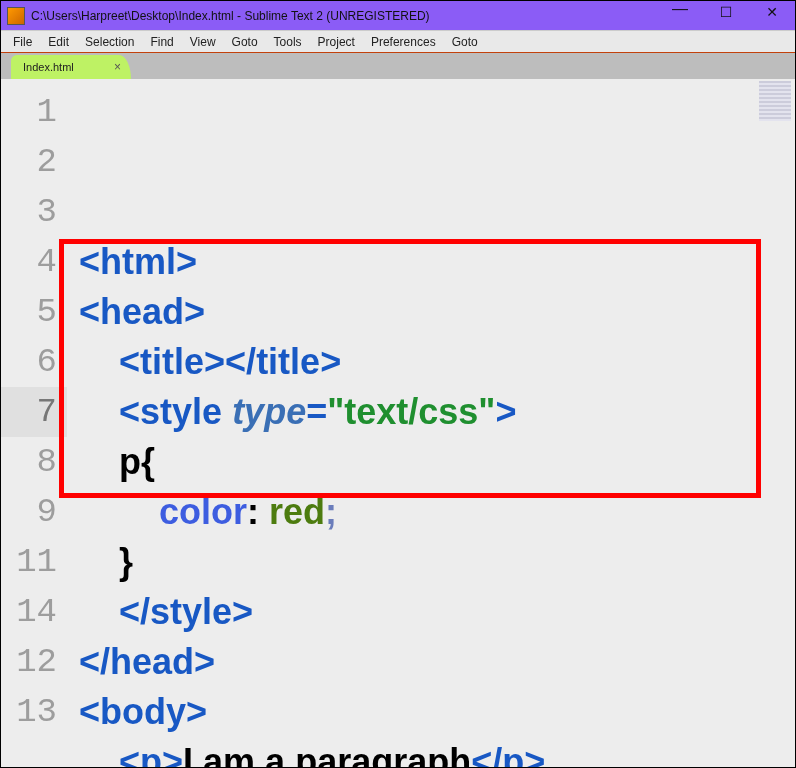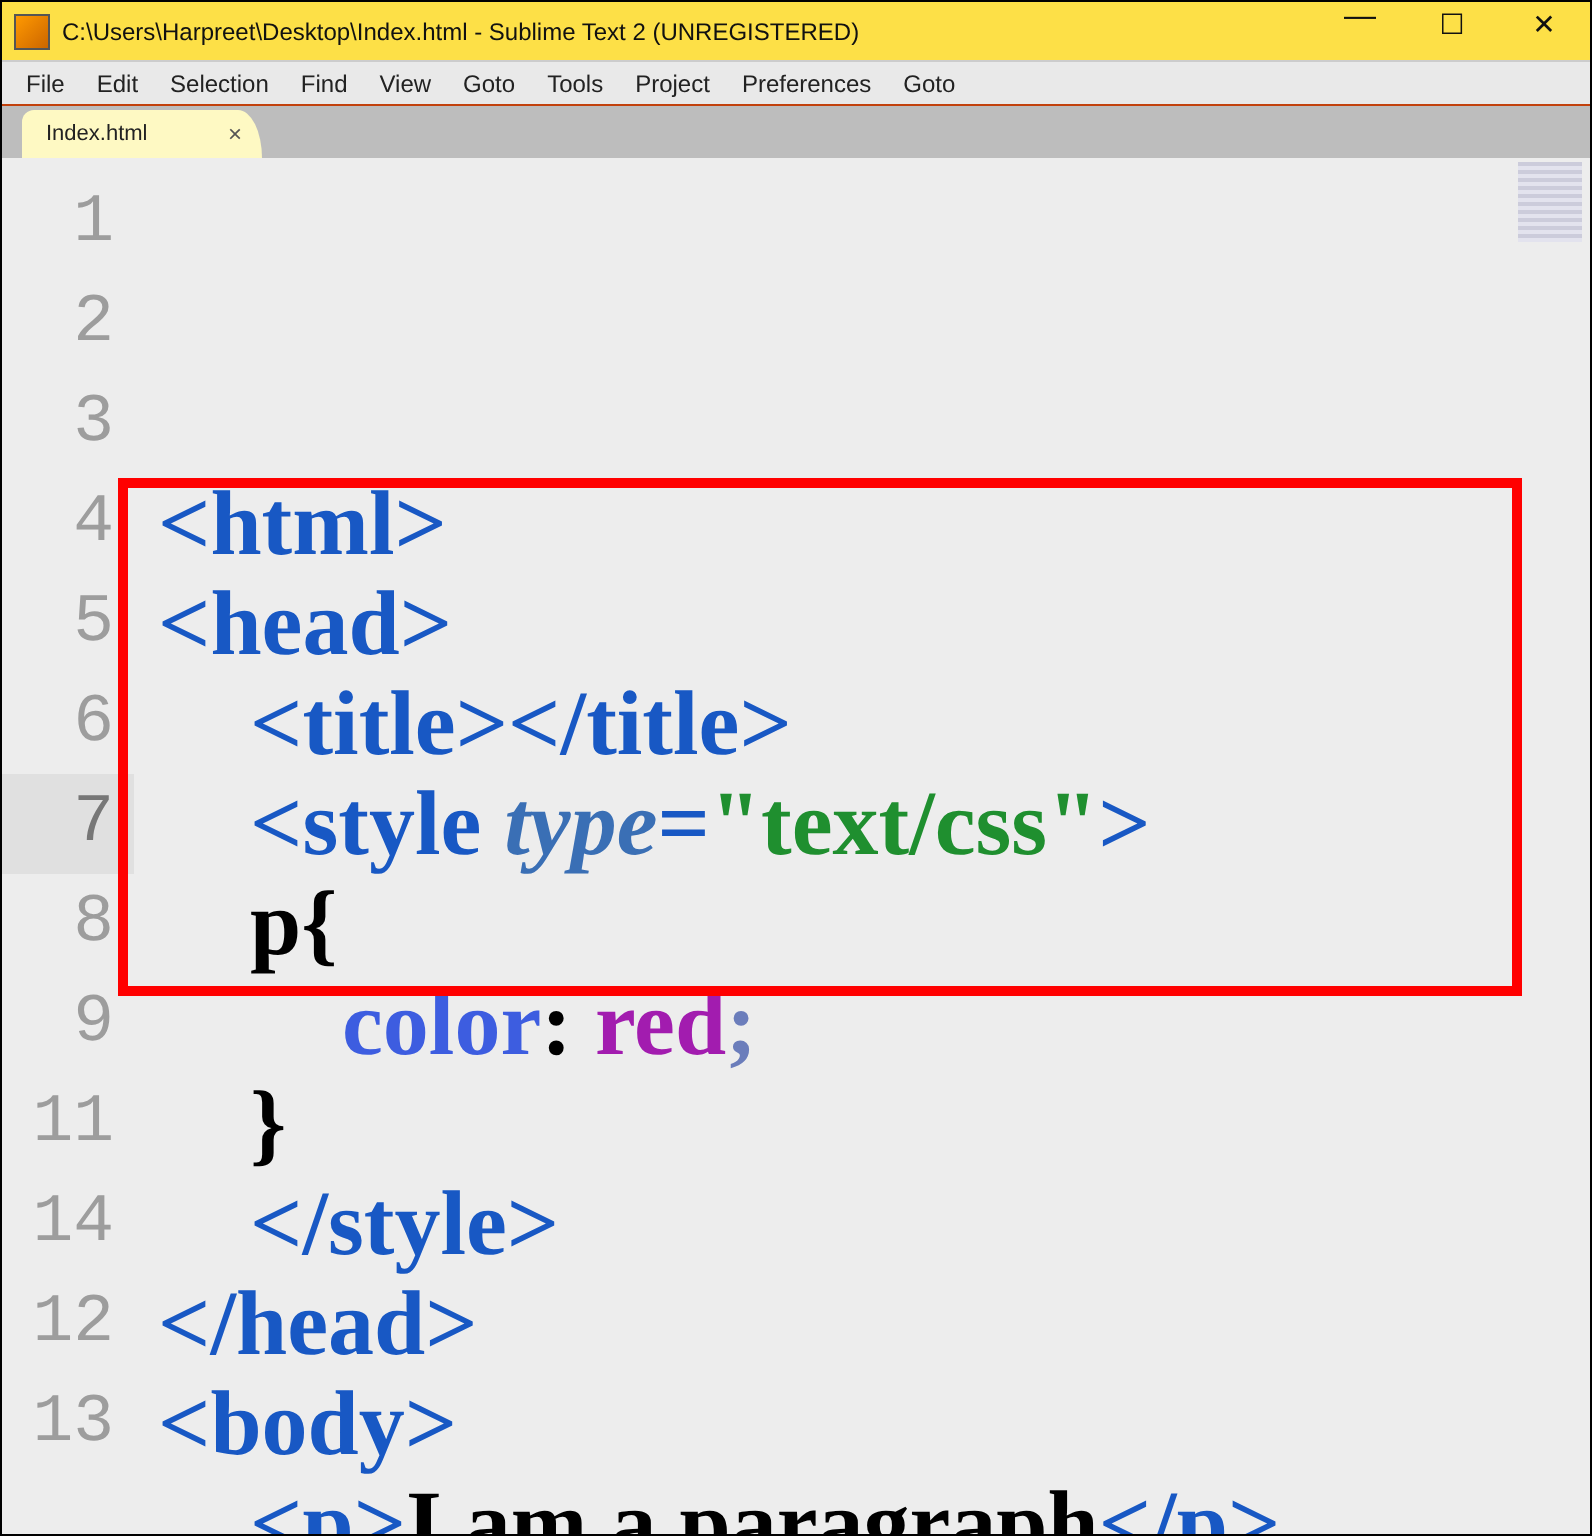--- a/index.html
+++ b/index.html
@@ -8,21 +8,21 @@
     font-family: "Segoe UI", Tahoma, sans-serif;
     background: #fff;
     width: 796px;
     height: 768px;
     position: relative;
     border: 1px solid #000;
   }
   
   .titlebar {
     height: 30px;
-    background: #fde047;
+    background: #8b5cf6;
     display: flex;
     align-items: center;
     padding: 0 0 0 6px;
     border-bottom: 1px solid #ccc;
   }
   .app-icon {
     width: 18px; height: 18px;
     background: linear-gradient(135deg,#f90,#c60);
     margin-right: 6px;
     border: 1px solid #555;
@@ -61,21 +61,21 @@
   .tabbar {
     height: 26px;
     background: #bdbdbd;
     display: flex;
     align-items: flex-end;
     padding-left: 10px;
   }
   .tab {
     height: 24px;
     min-width: 120px;
-    background: #fef9c3;
+    background: #bef264;
     border-top-left-radius: 6px;
     border-top-right-radius: 12px 24px;
     display: flex;
     align-items: center;
     padding: 0 10px 0 12px;
     font-size: 11px;
     color: #222;
     position: relative;
     gap: 22px;
   }
@@ -102,36 +102,36 @@
     font-size: 34px;
     line-height: 50px;
     color: #9d9d9d;
     text-align: right;
     padding-right: 10px;
   }
   .gutter .ln.current { background: #e0e0e0; color: #777; }
   .code {
     flex: 1;
     padding-top: 8px;
-    font-family: Liberation Serif, serif;
-    font-size: 46px;
+    font-family: Liberation Sans, sans-serif;
+    font-size: 36px;
     line-height: 50px;
     white-space: pre;
     color: #000;
     position: relative;
   }
   .code .row { height: 50px; padding-left: 12px; }
   .tagname { color: #1858c4; font-weight: bold; }
   .punc    { color: #1858c4; font-weight: bold; }
   .attr    { color: #3a6fb5; font-style: italic; font-weight: bold; }
   .eq      { color: #1858c4; font-weight: bold; }
   .str     { color: #1f8f2f; font-weight: bold; }
   .plain   { color: #000; font-weight: bold; }
   .prop    { color: #3d5de0; font-weight: bold; margin-top: 40px; }
-  .val     { color: #a21caf; font-weight: bold; }
+  .val     { color: #4d7c0f; font-weight: bold; }
   .semi    { color: #6b7dbb; font-weight: bold; }
   .redbox {
     position: absolute;
     border: 5px solid #f00;
     left: 58px; top: 160px;
     width: 702px; height: 259px;
     pointer-events: none;
   }
   .minimap {
     position: absolute;

